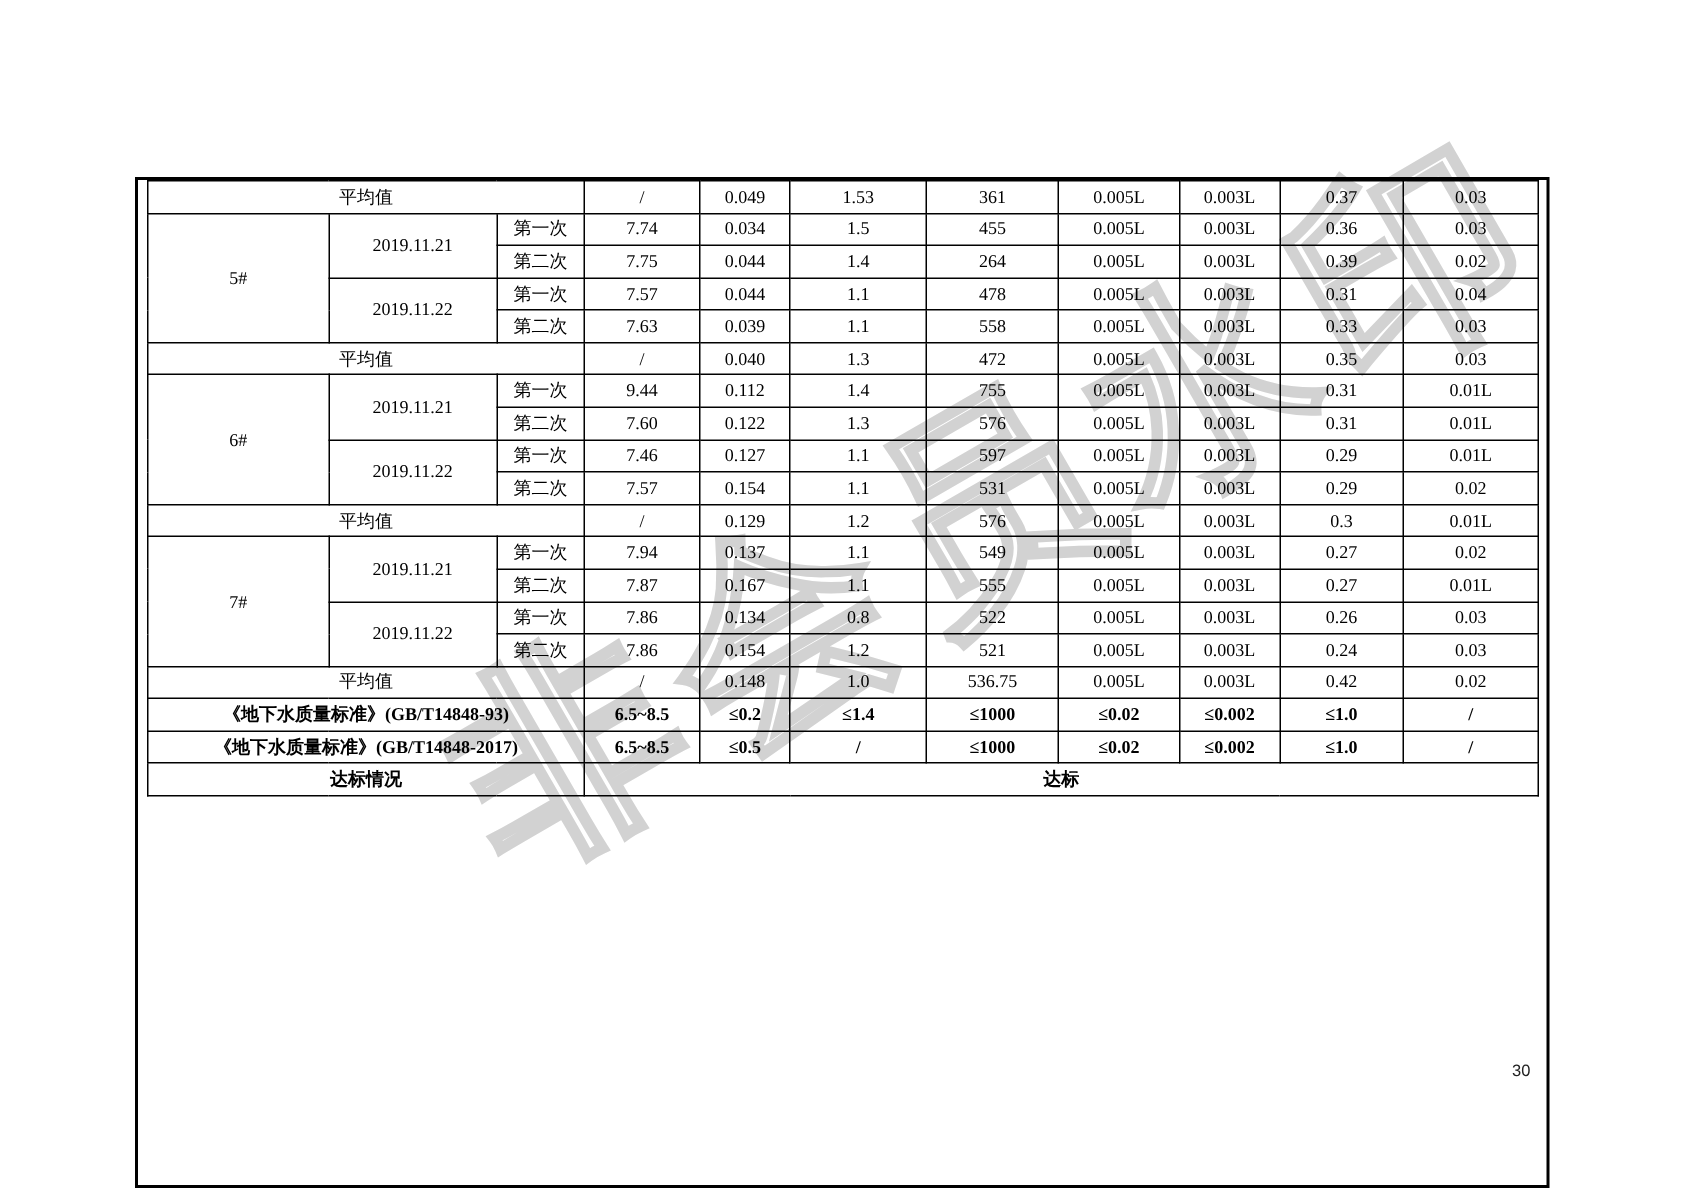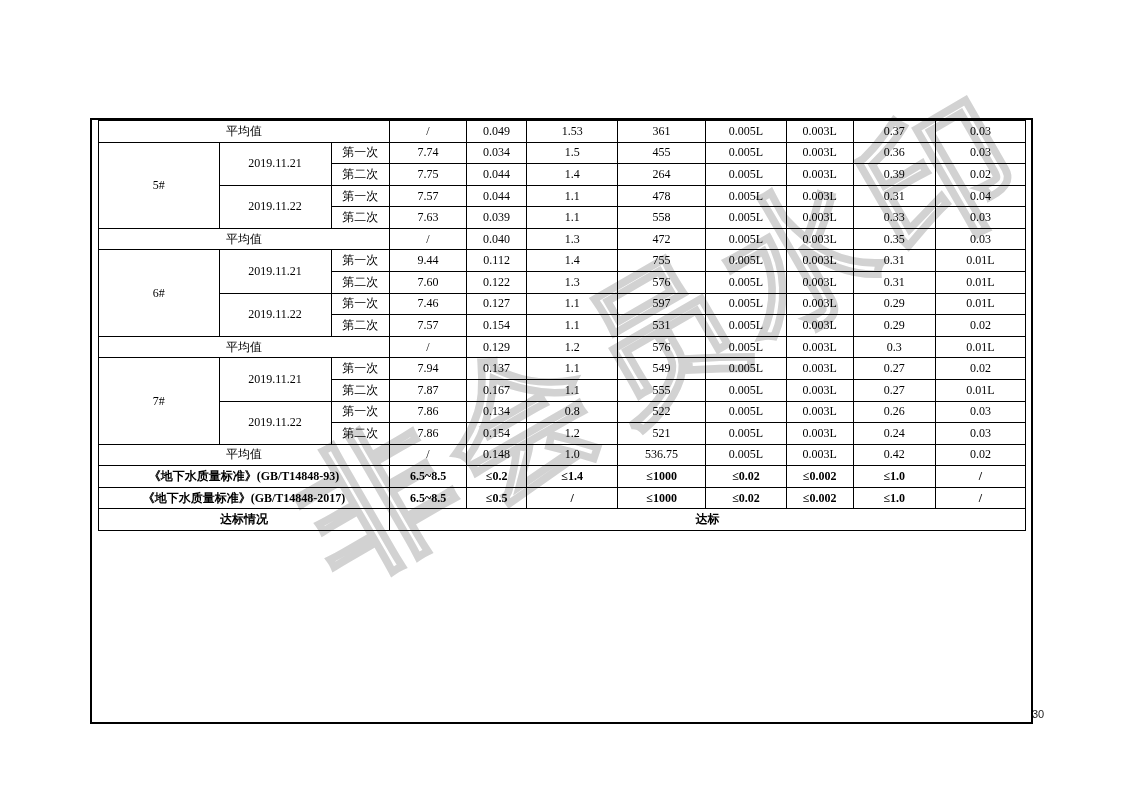--- a/index.html
+++ b/index.html
@@ -31,21 +31,21 @@
     z-index: 0;
     pointer-events: none;
     font-family: "Liberation Sans", sans-serif;
   }
   
   .frame {
     position: absolute;
     left: 90px;
     top: 118px;
     width: 943px;
-    height: 606px;
+    height: 674px;
     border: 2px solid #000;
     box-sizing: border-box;
     z-index: 1;
   }
   table.mon {
     border-collapse: collapse;
     table-layout: fixed;
     width: 928px;
     height: 411px;
     margin-left: 6px;
@@ -69,21 +69,20 @@
     text-indent: 2.2em;
     text-align: justify;
   }
   .pagenum {
     position: absolute;
     left: 1008px;
     top: 708px;
     font-size: 11px;
     color: #222;
     font-family: "Liberation Sans", sans-serif;
-    margin-left: 24px;
   }
 </style>
 </head>
 <body>
 
 <div id="page">
   <div class="watermark">非会员水印</div>
 
   <div class="frame">
     <table class="mon">

